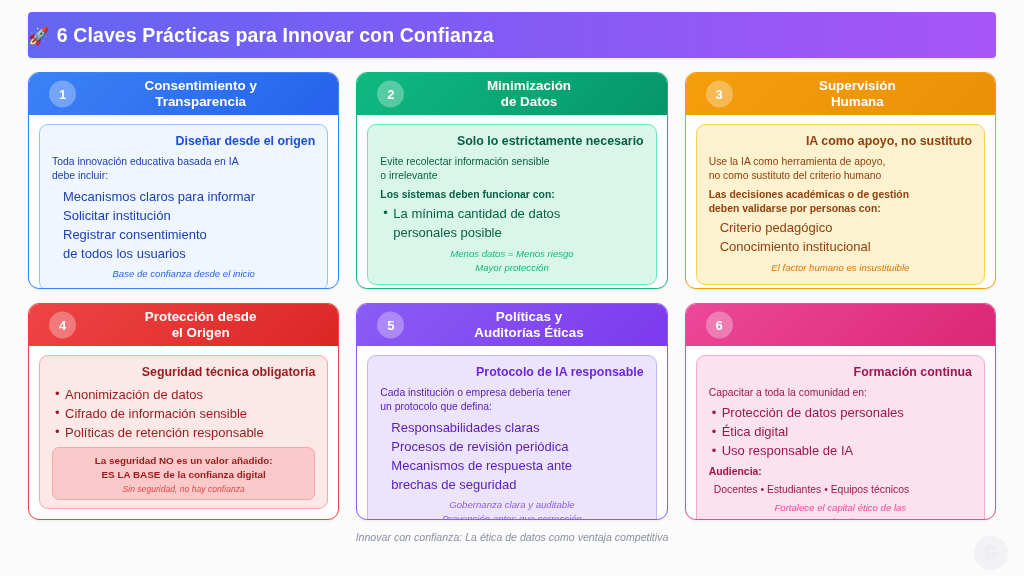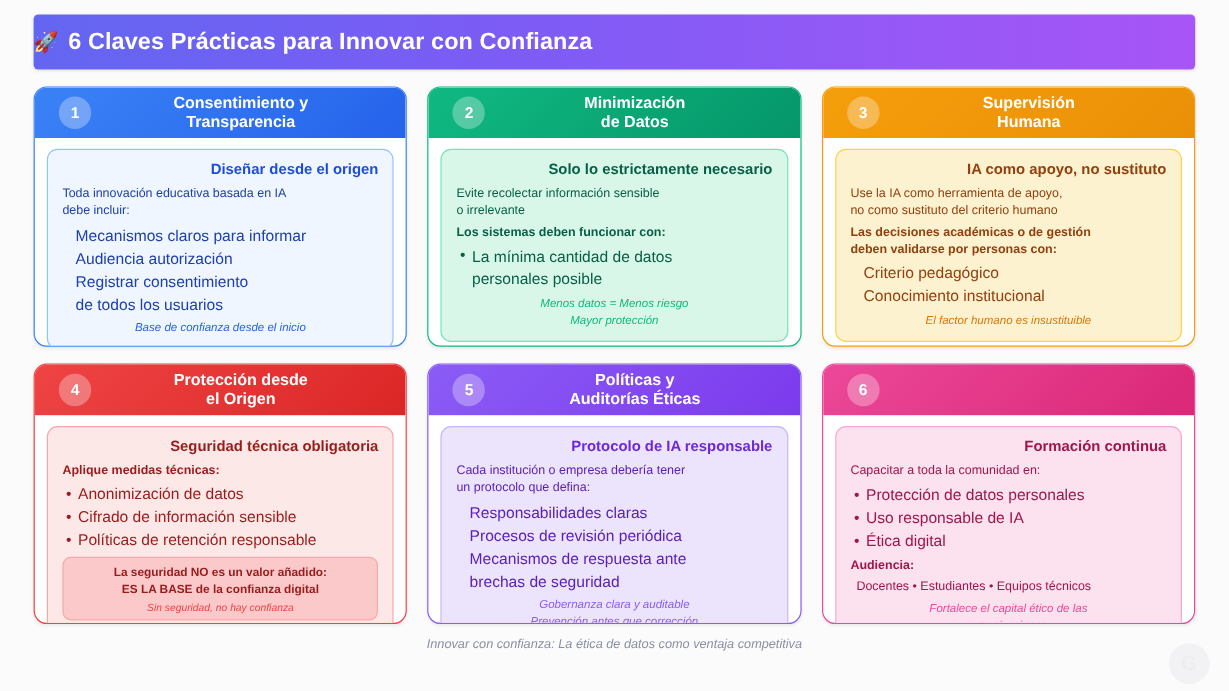--- a/index.html
+++ b/index.html
@@ -274,21 +274,21 @@
         <div class="card-title">Consentimiento y
 Transparencia</div>
       </div>
       <div class="card-body">
         <div class="inner">
           <div class="inner-title">Diseñar desde el origen</div>
           <div class="para">Toda innovación educativa basada en IA
 debe incluir:</div>
           <ul class="list plain">
             <li>Mecanismos claros para informar</li>
-            <li>Audiencia autorización</li>
+            <li>Solicitar institución</li>
             <li>Registrar consentimiento</li>
             <li>de todos los usuarios</li>
           </ul>
           <div class="footer-note">Base de confianza desde el inicio</div>
         </div>
       </div>
     </div>
 
     <div class="card theme-green">
       <div class="card-header">
@@ -336,21 +336,20 @@
 
     <div class="card theme-red">
       <div class="card-header">
         <div class="badge">4</div>
         <div class="card-title">Protección desde
 el Origen</div>
       </div>
       <div class="card-body">
         <div class="inner">
           <div class="inner-title">Seguridad técnica obligatoria</div>
-          <div class="para bold">Aplique medidas técnicas:</div>
           <ul class="list bulleted">
             <li>Anonimización de datos</li>
             <li>Cifrado de información sensible</li>
             <li>Políticas de retención responsable</li>
           </ul>
           <div class="highlight">
             <div class="hl-line">La seguridad NO es un valor añadido:</div>
             <div class="hl-line">ES LA BASE de la confianza digital</div>
             <div class="hl-note">Sin seguridad, no hay confianza</div>
           </div>
@@ -384,22 +383,22 @@
     <div class="card theme-pink">
       <div class="card-header">
         <div class="badge">6</div>
       </div>
       <div class="card-body">
         <div class="inner">
           <div class="inner-title">Formación continua</div>
           <div class="para">Capacitar a toda la comunidad en:</div>
           <ul class="list bulleted">
             <li>Protección de datos personales</li>
+            <li>Ética digital</li>
             <li>Uso responsable de IA</li>
-            <li>Ética digital</li>
           </ul>
           <div class="para bold">Audiencia:</div>
           <div class="para indent">Docentes • Estudiantes • Equipos técnicos</div>
           <div class="footer-note">Fortalece el capital ético de las
 organizaciones</div>
         </div>
       </div>
     </div>
 
   </div>

